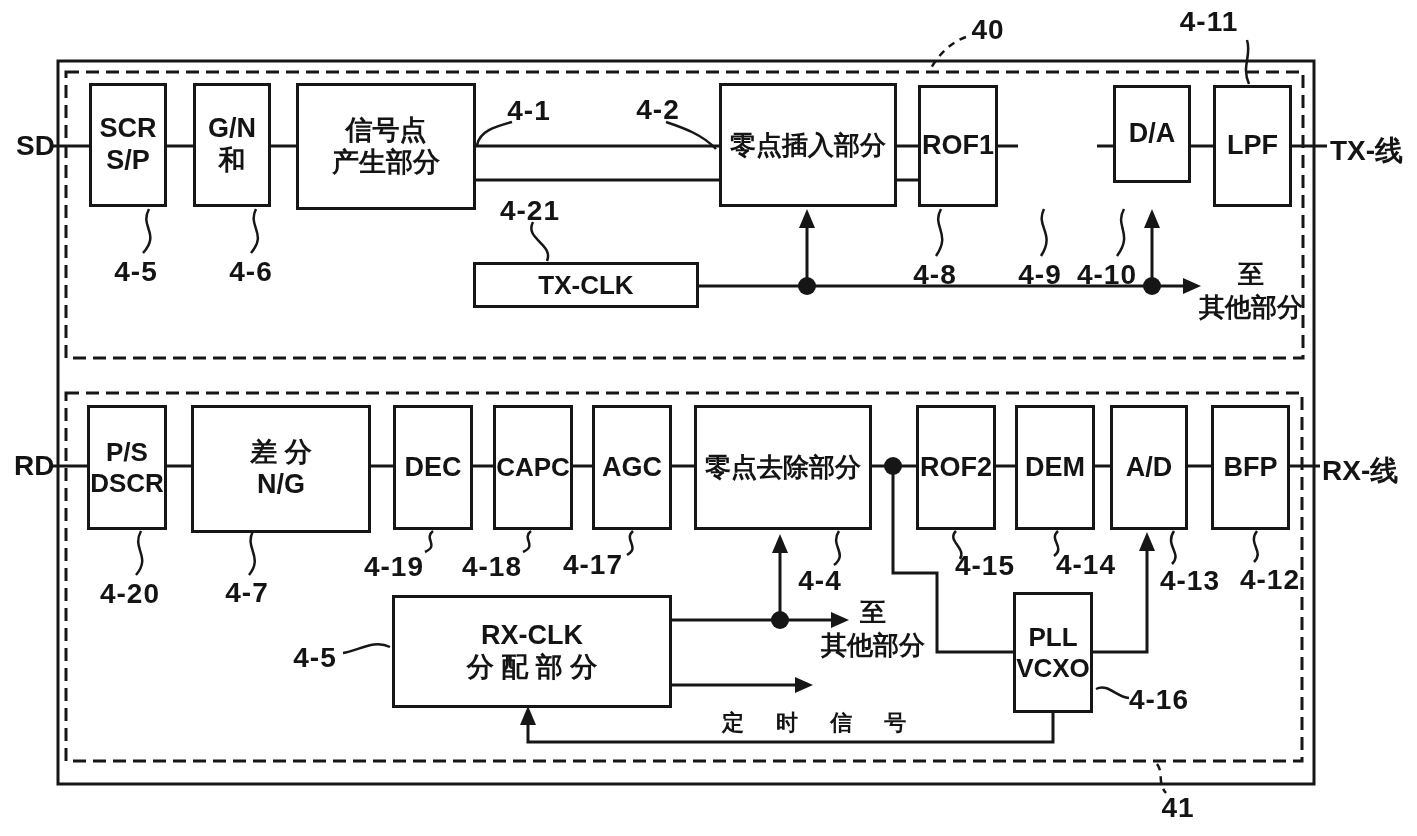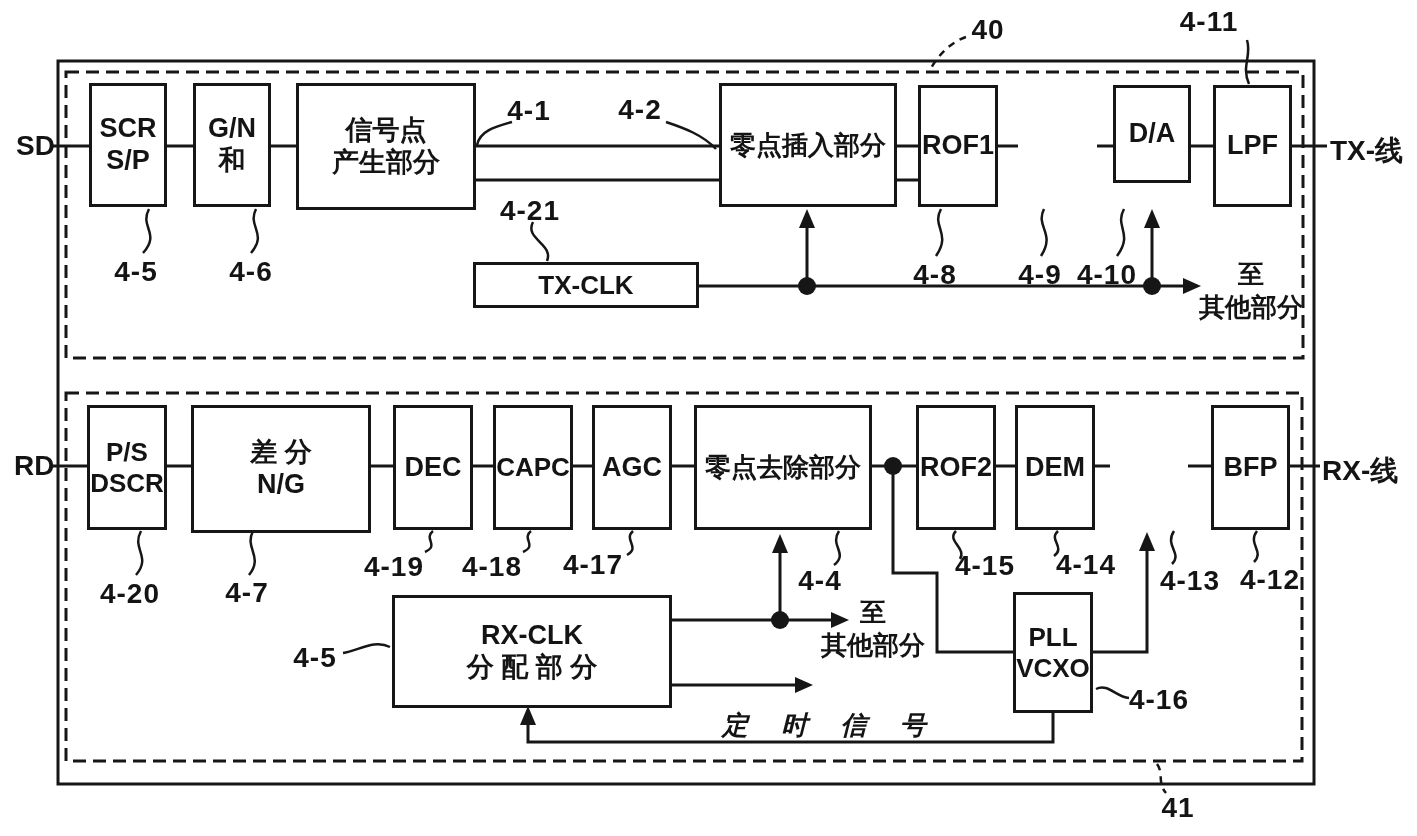--- a/index.html
+++ b/index.html
@@ -18,21 +18,21 @@
   .fs26{font-size:26px;}
   .ref{
     position:absolute;transform:translateX(-50%);font-size:28px;font-weight:700;
     white-space:nowrap;letter-spacing:1px;
   }
   .port{position:absolute;font-size:28px;font-weight:700;white-space:nowrap;}
   .annot{
     position:absolute;text-align:center;font-weight:700;font-size:26px;line-height:1.25;
     white-space:nowrap;
   }
-  .timing{position:absolute;font-size:26px;font-weight:700;letter-spacing:13px;white-space:nowrap;font-style:italic;}
+  .timing{position:absolute;font-size:22px;font-weight:700;letter-spacing:13px;white-space:nowrap;}
 </style>
 </head>
 <body>
 
 <div class="canvas">
 
   <svg class="wires" viewBox="0 0 1417 836" xmlns="http://www.w3.org/2000/svg">
 
     <rect x="58" y="61" width="1256" height="723" fill="none" stroke="#161616" stroke-width="3"></rect>
 
@@ -177,20 +177,23 @@
   </div>
   <div class="box fs26" style="left:694px;top:405px;width:178px;height:125px">
     <span class="l">零点去除部分</span>
   </div>
   <div class="box fs27" style="left:916px;top:405px;width:80px;height:125px">
     <span class="l">ROF2</span>
   </div>
   <div class="box fs27" style="left:1015px;top:405px;width:80px;height:125px">
     <span class="l">DEM</span>
   </div>
+  <div class="box fs27" style="left:1110px;top:405px;width:78px;height:125px">
+    <span class="l">A/D</span>
+  </div>
   <div class="box fs27" style="left:1211px;top:405px;width:79px;height:125px">
     <span class="l">BFP</span>
   </div>
   <div class="box fs27" style="left:392px;top:595px;width:280px;height:113px">
     <span class="l">RX-CLK</span>
     <span class="l">分 配 部 分</span>
   </div>
   <div class="box fs26" style="left:1013px;top:592px;width:80px;height:121px">
     <span class="l">PLL</span>
     <span class="l">VCXO</span>
@@ -207,21 +210,21 @@
   </div>
   <div class="annot" style="left:813px;top:596px;width:120px">
     <span class="l" style="display:block">至</span>
     <span class="l" style="display:block">其他部分</span>
   </div>
   <div class="timing" style="left:722px;top:708px">定 时 信 号</div>
 
   <div class="ref" style="left:988px;top:14px">40</div>
   <div class="ref" style="left:1209px;top:6px">4-11</div>
   <div class="ref" style="left:529px;top:95px">4-1</div>
-  <div class="ref" style="left:640px;top:94px">4-2</div>
+  <div class="ref" style="left:658px;top:94px">4-2</div>
   <div class="ref" style="left:530px;top:195px">4-21</div>
   <div class="ref" style="left:136px;top:256px">4-5</div>
   <div class="ref" style="left:251px;top:256px">4-6</div>
   <div class="ref" style="left:935px;top:259px">4-8</div>
   <div class="ref" style="left:1040px;top:259px">4-9</div>
   <div class="ref" style="left:1107px;top:259px">4-10</div>
   <div class="ref" style="left:130px;top:578px">4-20</div>
   <div class="ref" style="left:247px;top:577px">4-7</div>
   <div class="ref" style="left:394px;top:551px">4-19</div>
   <div class="ref" style="left:492px;top:551px">4-18</div>

